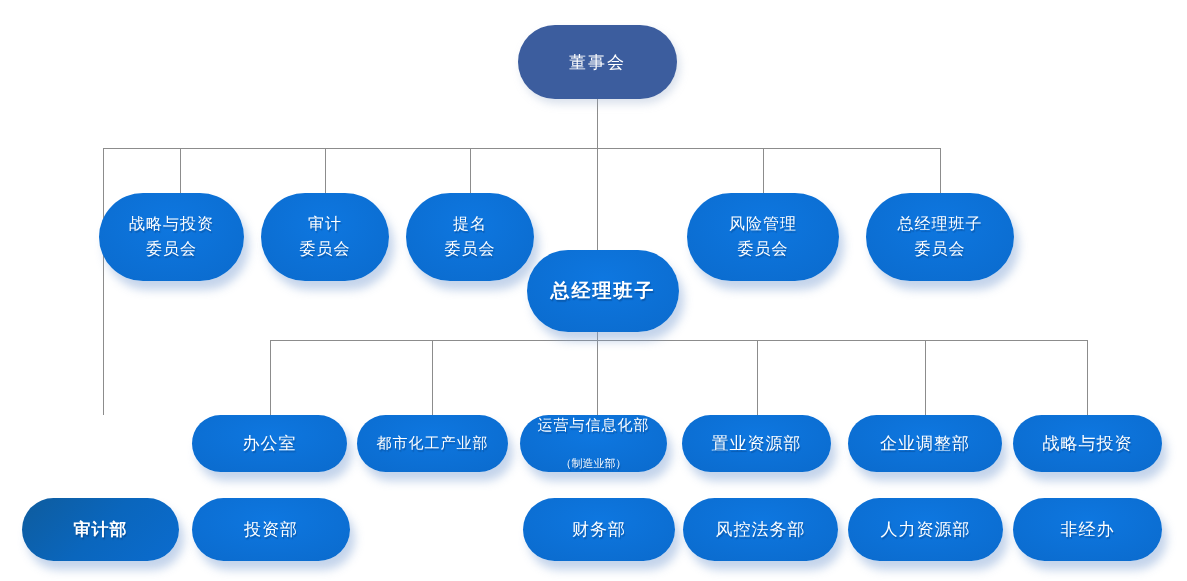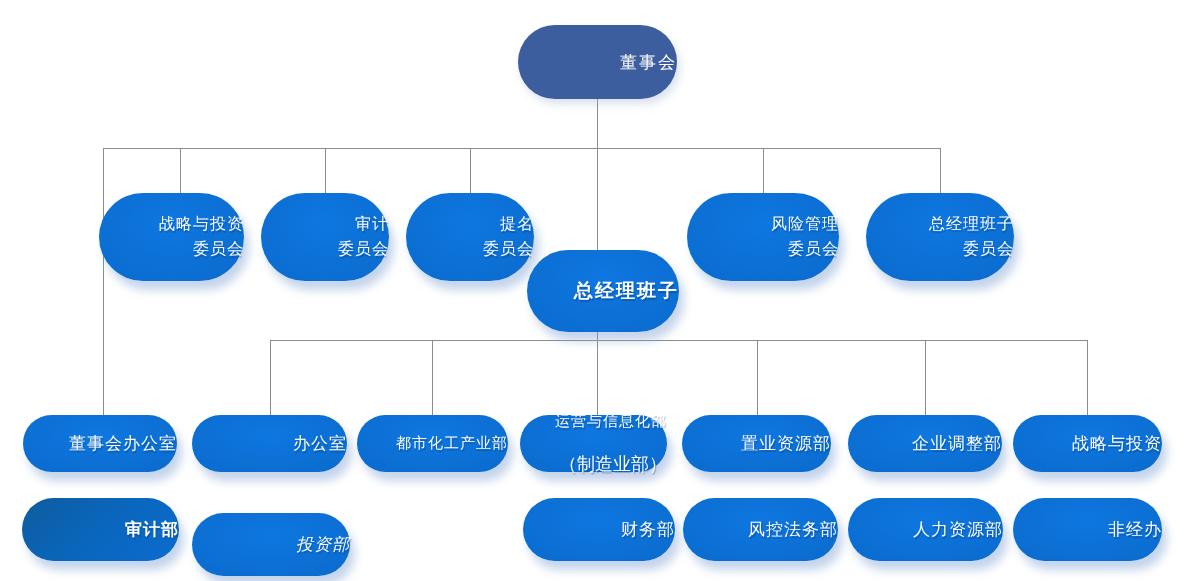--- a/index.html
+++ b/index.html
@@ -4,40 +4,40 @@
 <style>
   html,body{margin:0;padding:0;background:#fff;}
   .canvas{
     position:relative;width:1187px;height:581px;background:#fff;overflow:hidden;
     font-family:"Liberation Sans","DejaVu Sans",sans-serif;
   }
   .line{position:absolute;background:var(--connector,#8c8c8c);}
   .line.v{width:1px;}
   .line.h{height:1px;}
   .node{
-    position:absolute;display:flex;flex-direction:column;justify-content:center;align-items:flex-end;
+    position:absolute;display:flex;flex-direction:column;justify-content:center;align-items:center;
     color:#fff;text-align:center;letter-spacing:1px;
     text-shadow:1px 2px 1px rgba(0,40,90,.30);
   }
   .board{
     background:var(--board-fill,#3c5d9e);
     border-radius:37px;font-size:17px;letter-spacing:2px;
     box-shadow:3px 5px 8px rgba(150,170,200,.35);
     text-shadow:none;
   }
   .bright{
     background:radial-gradient(120% 140% at 50% 35%,
       var(--node-light,#0e77e0) 0%,var(--node-mid,#0b6ccf) 55%,var(--node-dark,#0757b2) 100%);
     box-shadow:5px 9px 10px rgba(125,160,210,.45);
   }
   .committee{border-radius:44px;font-size:16px;line-height:1.55;}
   .gm{border-radius:41px;font-size:19px;font-weight:bold;letter-spacing:2px;}
   .dept{border-radius:29px;font-size:17px;}
   .dept2{border-radius:32px;font-size:17px;}
-  .sub{font-size:18px;letter-spacing:0;margin-top:21px;}
+  .sub{font-size:11px;letter-spacing:0;margin-top:21px;}
   .sub2{font-size:12px;letter-spacing:0;margin-top:3px;}
   .two{font-size:15px;}
   .audit{
     background:linear-gradient(135deg,
       var(--audit-dark,#0e5c9e) 0%,#0a66bd 50%,var(--node-mid,#0b70d0) 100%);
   }
 </style>
 </head>
 <body>
 
@@ -82,23 +82,20 @@
   </div>
   <div class="node bright committee" style="left:866px;top:193px;width:148px;height:88px;">
     <div>总经理班子</div>
     <div>委员会</div>
   </div>
 
   <div class="node bright gm" style="left:527px;top:250px;width:152px;height:82px;">
     <div>总经理班子</div>
   </div>
 
-  <div class="node bright dept" style="left:23px;top:415px;width:154px;height:57px;">
-    <div>董事会办公室</div>
-  </div>
   <div class="node bright dept" style="left:192px;top:415px;width:155px;height:57px;">
     <div>办公室</div>
   </div>
   <div class="node bright dept" style="left:357px;top:415px;width:151px;height:57px;">
     <div class="two">都市化工产业部</div>
   </div>
   <div class="node bright dept" style="left:520px;top:415px;width:147px;height:57px;">
     <div class="two">运营与信息化部</div>
     <div class="sub">（制造业部）</div>
   </div>
@@ -108,21 +105,21 @@
   <div class="node bright dept" style="left:848px;top:415px;width:154px;height:57px;">
     <div>企业调整部</div>
   </div>
   <div class="node bright dept" style="left:1013px;top:415px;width:149px;height:57px;">
     <div>战略与投资</div>
   </div>
 
   <div class="node bright dept2 audit" style="left:22px;top:498px;width:157px;height:63px;font-weight:bold;">
     <div>审计部</div>
   </div>
-  <div class="node bright dept2" style="left:192px;top:513px;width:158px;height:63px;font-style:italic;">
+  <div class="node bright dept2" style="left:192px;top:498px;width:158px;height:63px;">
     <div>投资部</div>
   </div>
   <div class="node bright dept2" style="left:523px;top:498px;width:152px;height:63px;">
     <div>财务部</div>
   </div>
   <div class="node bright dept2" style="left:683px;top:498px;width:155px;height:63px;">
     <div>风控法务部</div>
   </div>
   <div class="node bright dept2" style="left:848px;top:498px;width:155px;height:63px;">
     <div>人力资源部</div>

